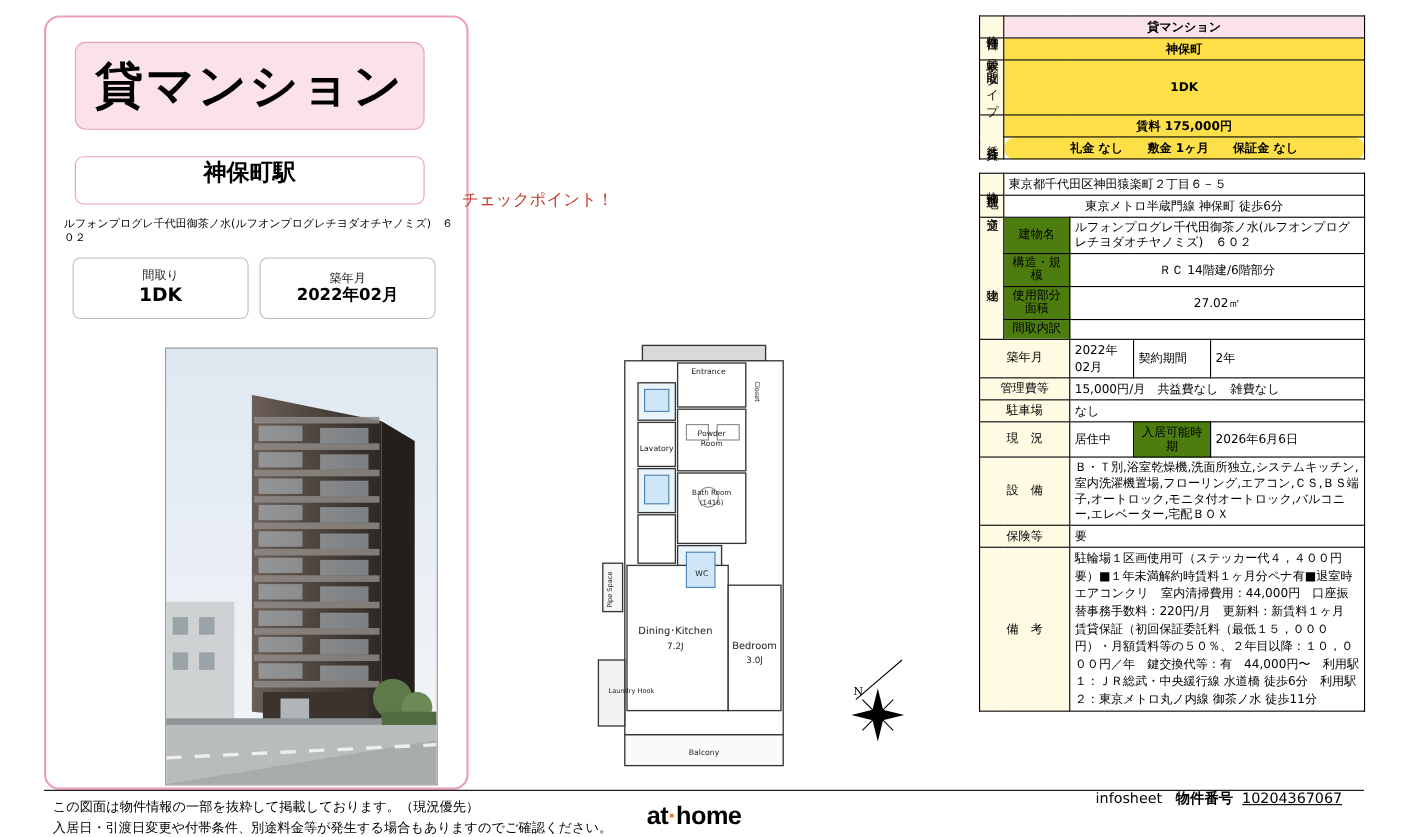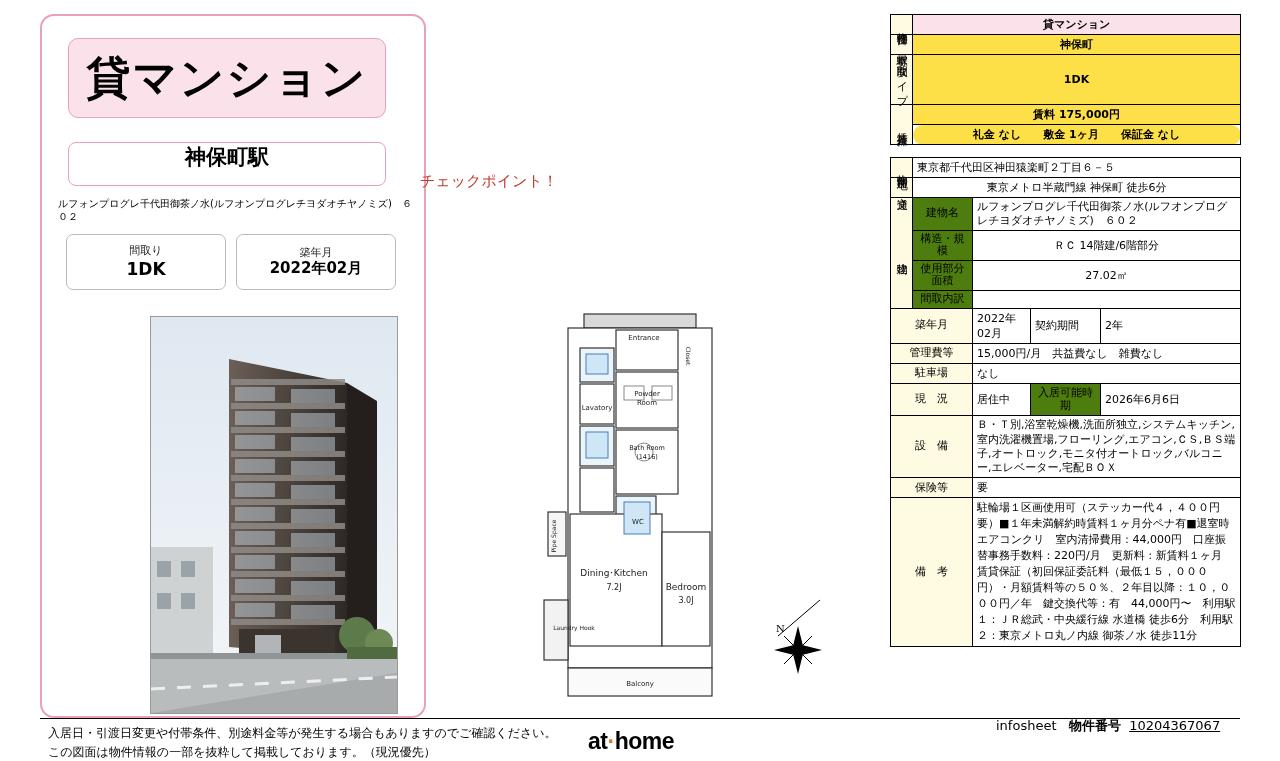--- a/index.html
+++ b/index.html
@@ -322,22 +322,22 @@
       <tr>
         <td class="lab2" colspan="2">備　考</td>
         <td class="tiny" colspan="3" style="line-height:1.45;height:100px">駐輪場１区画使用可（ステッカー代４，４００円要）■１年未満解約時賃料１ヶ月分ペナ有■退室時エアコンクリ　室内清掃費用：44,000円　口座振替事務手数料：220円/月　更新料：新賃料１ヶ月　賃貸保証（初回保証委託料（最低１５，０００円）・月額賃料等の５０％、２年目以降：１０，０００円／年　鍵交換代等：有　44,000円〜　利用駅１：ＪＲ総武・中央緩行線 水道橋 徒歩6分　利用駅２：東京メトロ丸ノ内線 御茶ノ水 徒歩11分</td>
       </tr>
     </tbody>
       </table>
   </div>
 
   <div class="footer-line"></div>
   <div class="foot-left">
+    <div>この図面は物件情報の一部を抜粋して掲載しております。（現況優先）</div>
     <div>入居日・引渡日変更や付帯条件、別途料金等が発生する場合もありますのでご確認ください。</div>
-    <div>この図面は物件情報の一部を抜粋して掲載しております。（現況優先）</div>
   </div>
   <div class="athome">at<span class="dot">·</span>home</div>
   <div class="foot-right">
     <span>infosheet</span>
     &nbsp;&nbsp;<b>物件番号</b>
     &nbsp;<span class="num">10204367067</span>
   </div>
 
 </div>
 

